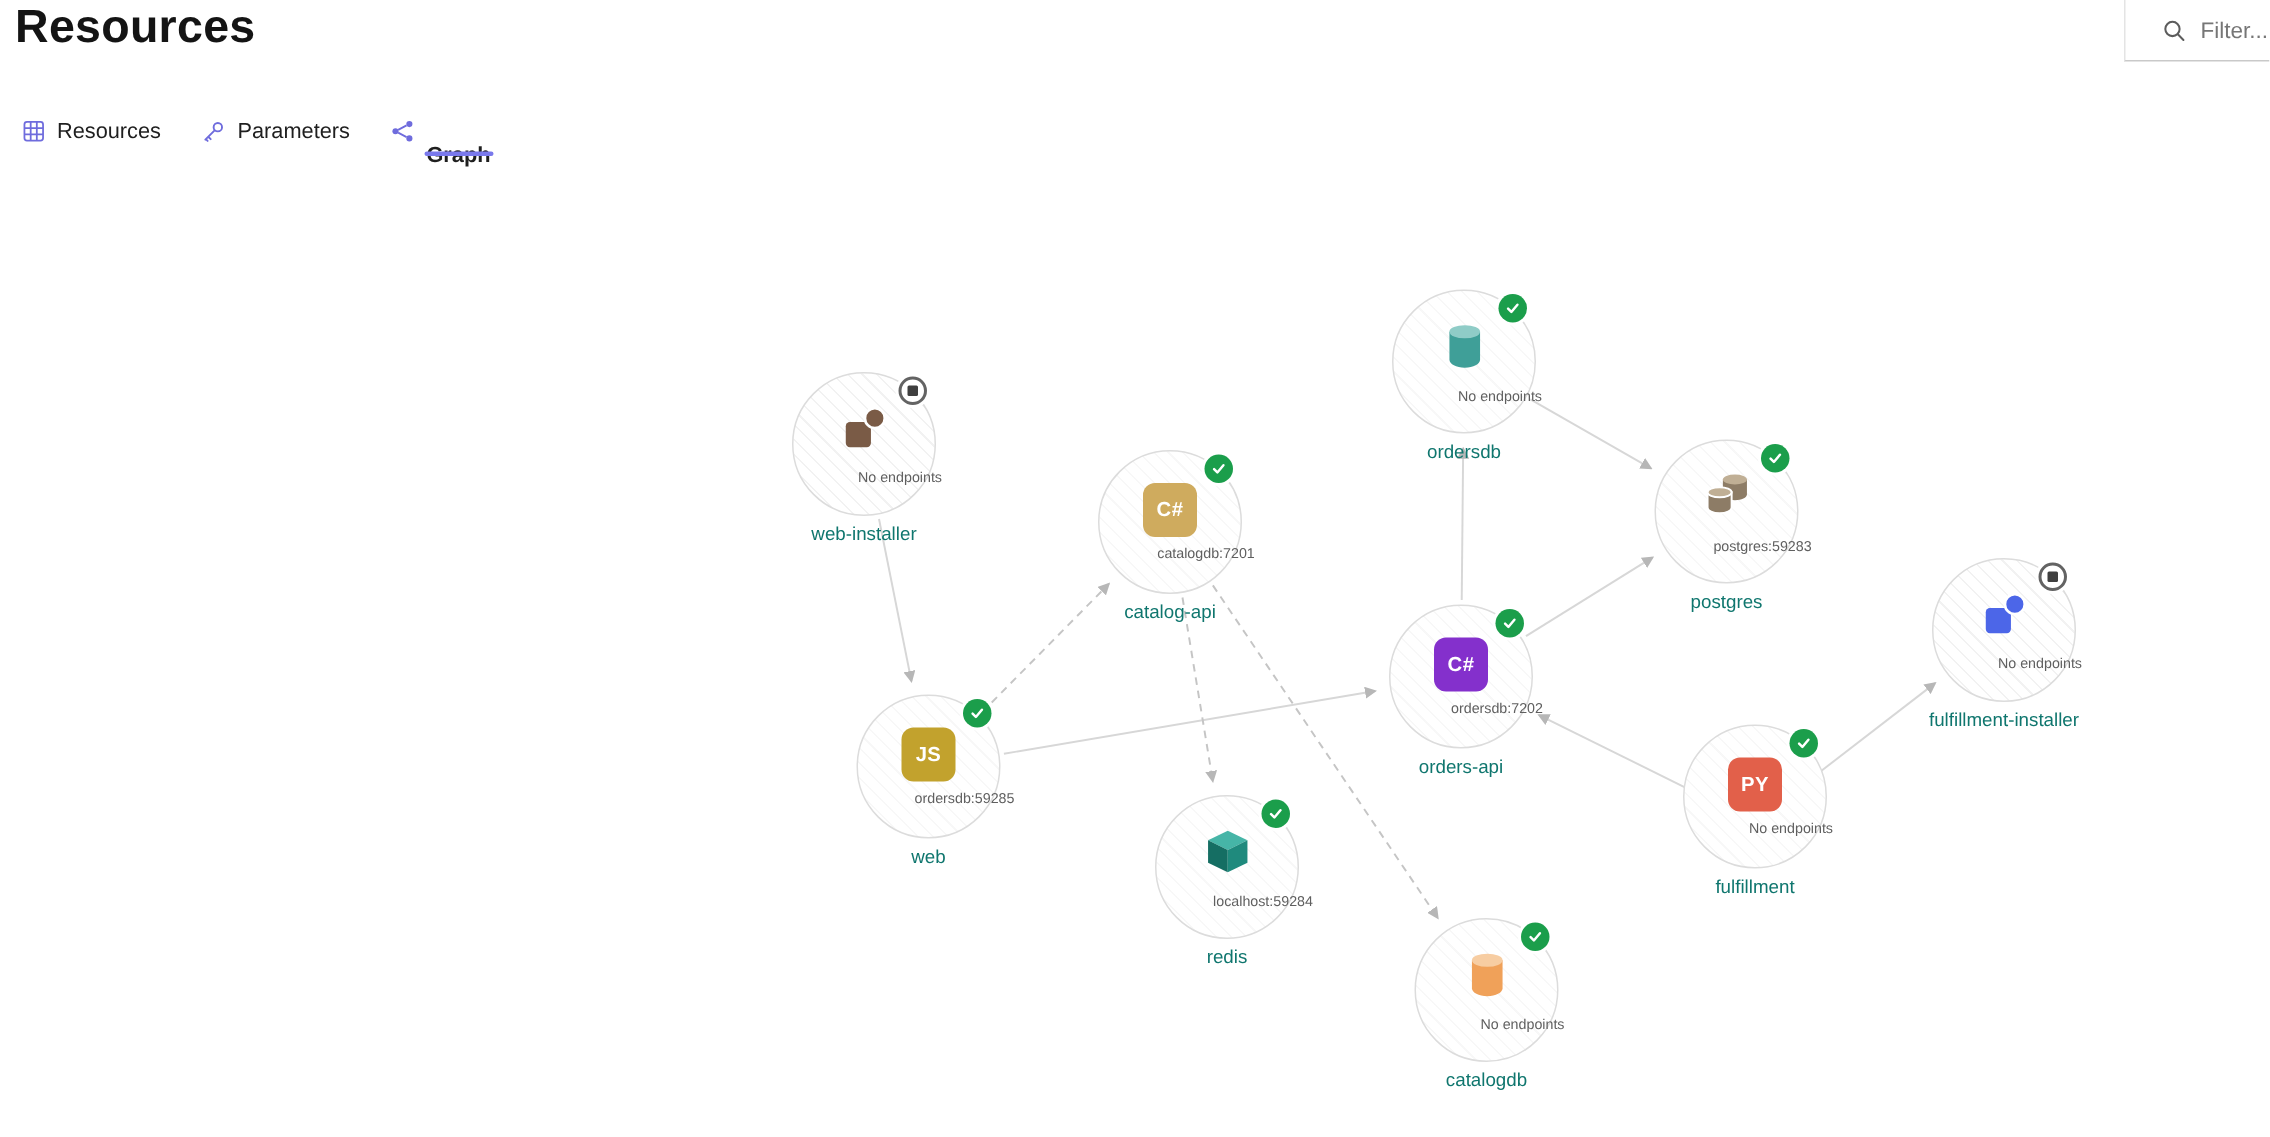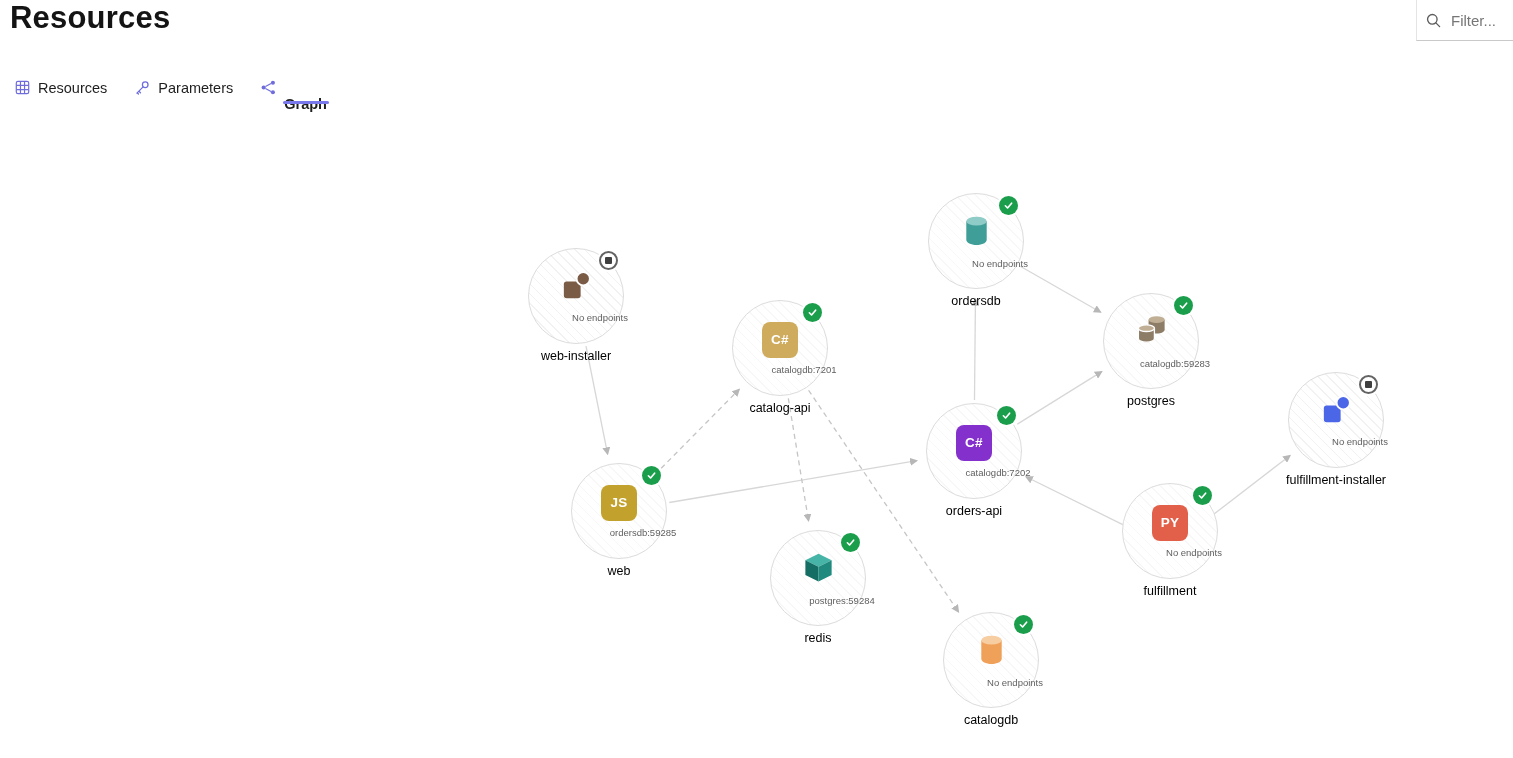--- a/index.html
+++ b/index.html
@@ -13,21 +13,21 @@
   }
   .page-title {
     position:absolute; left:10px; top:0px;
     font-size:31px; font-weight:700; color:#141414; letter-spacing:.2px;
   }
   
   .filter-box {
     position:absolute; top:0; left:1416px; width:97px; height:41px;
     display:flex; align-items:center; gap:9px; padding-left:24px;
     border-left:1px solid #e4e4e4; border-bottom:1px solid #c9c9c9;
-    background:#fff; overflow:hidden;justify-content:flex-end;
+    background:#fff; overflow:hidden;
   }
   .filter-box input {
     border:none; outline:none; font-size:15px; color:#242424; width:62px;
     font-family:"Liberation Sans", sans-serif; background:transparent;
   }
   .filter-box input::placeholder { color:#767676; }
   .search-icon { display:flex; align-items:center; }
   
   .tab-bar { position:absolute; left:14px; top:71px; display:flex; gap:27px; }
   .tab {
@@ -50,21 +50,21 @@
     background-image:repeating-linear-gradient(45deg, rgba(110,110,110,.05) 0 1px, transparent 1px 7px);
     display:flex; flex-direction:column; align-items:center; justify-content:center; gap:6px;
     cursor:pointer;
   }
   .gnode.stopped .gnode-circle {
     background-image:repeating-linear-gradient(45deg, rgba(110,110,110,.09) 0 1px, transparent 1px 7px);
   }
   .gnode-endpoint { font-size:9.5px; color:#5f5f5f; white-space:nowrap;margin-left:48px; }
   .gnode-label {
     position:absolute; top:101px; left:50%; transform:translateX(-50%);
-    font-size:12.5px; color:#000000; white-space:nowrap; text-align:center;
+    font-size:12.5px; color:#0f766e; white-space:nowrap; text-align:center;
   }
   .gnode-badge {
     position:absolute; left:71px; top:3px; width:19px; height:19px; border-radius:50%;
     display:flex; align-items:center; justify-content:center;
     box-shadow:0 0 0 2px #fff;
   }
   .gnode-badge.check { background:var(--green,#1b9e4b); }
   .gnode-badge.stop  { background:#fff; border:2px solid #636363; }
   .stop-square { width:7px; height:7px; background:#3f3f3f; border-radius:1px; display:block; }
   .code-badge {
@@ -189,35 +189,35 @@
         <div class="gnode" style="left: 1103px; top: 293px;">
           <div class="gnode-circle">
             <div class="gnode-icon"><svg width="35" height="35" viewBox="0 0 24 24">
                 <path d="M10 4.6v6.8c0 1.4 2.5 2.6 5.5 2.6s5.5-1.2 5.5-2.6V4.6z" fill="#8d7c66"></path>
                 <ellipse cx="15.5" cy="4.6" rx="5.5" ry="2.3" fill="#c0af95"></ellipse>
                 <g stroke="#fff" stroke-width="0.9">
                   <path d="M3 10.4v7C3 18.9 5.5 20 8.5 20s5.5-1.1 5.5-2.6v-7z" fill="#8d7c66"></path>
                   <ellipse cx="8.5" cy="10.4" rx="5.5" ry="2.3" fill="#c0af95"></ellipse>
                 </g>
               </svg></div>
-            <div class="gnode-endpoint">catalogdb:59283</div>
+            <div class="gnode-endpoint">postgres:59283</div>
           </div>
           <div class="gnode-badge check">
             <svg width="11" height="11" viewBox="0 0 12 12">
               <path d="M2.6 6.3 5 8.7l4.4-5.2" stroke="#fff" stroke-width="1.8" fill="none" stroke-linecap="round" stroke-linejoin="round"></path>
             </svg>
           </div>
           <div class="gnode-label">postgres</div>
         </div>
         <div class="gnode" style="left: 926px; top: 403px;">
           <div class="gnode-circle">
             <div class="gnode-icon">
               <div class="code-badge" style="background:#8430cc">C#</div>
             </div>
-            <div class="gnode-endpoint">catalogdb:7202</div>
+            <div class="gnode-endpoint">ordersdb:7202</div>
           </div>
           <div class="gnode-badge check">
             <svg width="11" height="11" viewBox="0 0 12 12">
               <path d="M2.6 6.3 5 8.7l4.4-5.2" stroke="#fff" stroke-width="1.8" fill="none" stroke-linecap="round" stroke-linejoin="round"></path>
             </svg>
           </div>
           <div class="gnode-label">orders-api</div>
         </div>
         <div class="gnode stopped" style="left: 1288px; top: 372px;">
           <div class="gnode-circle">
@@ -246,21 +246,21 @@
           </div>
           <div class="gnode-label">web</div>
         </div>
         <div class="gnode" style="left: 770px; top: 530px;">
           <div class="gnode-circle">
             <div class="gnode-icon"><svg width="35" height="35" viewBox="0 0 24 24">
                 <path d="M12 2.6 21 7l-9 4.4L3 7z" fill="#46b5a7"></path>
                 <path d="M3 7l9 4.4v10.2L3 17.2z" fill="#156e63"></path>
                 <path d="M21 7l-9 4.4v10.2l9-4.4z" fill="#1f8a7d"></path>
               </svg></div>
-            <div class="gnode-endpoint">postgres:59284</div>
+            <div class="gnode-endpoint">localhost:59284</div>
           </div>
           <div class="gnode-badge check">
             <svg width="11" height="11" viewBox="0 0 12 12">
               <path d="M2.6 6.3 5 8.7l4.4-5.2" stroke="#fff" stroke-width="1.8" fill="none" stroke-linecap="round" stroke-linejoin="round"></path>
             </svg>
           </div>
           <div class="gnode-label">redis</div>
         </div>
         <div class="gnode" style="left: 1122px; top: 483px;">
           <div class="gnode-circle">

